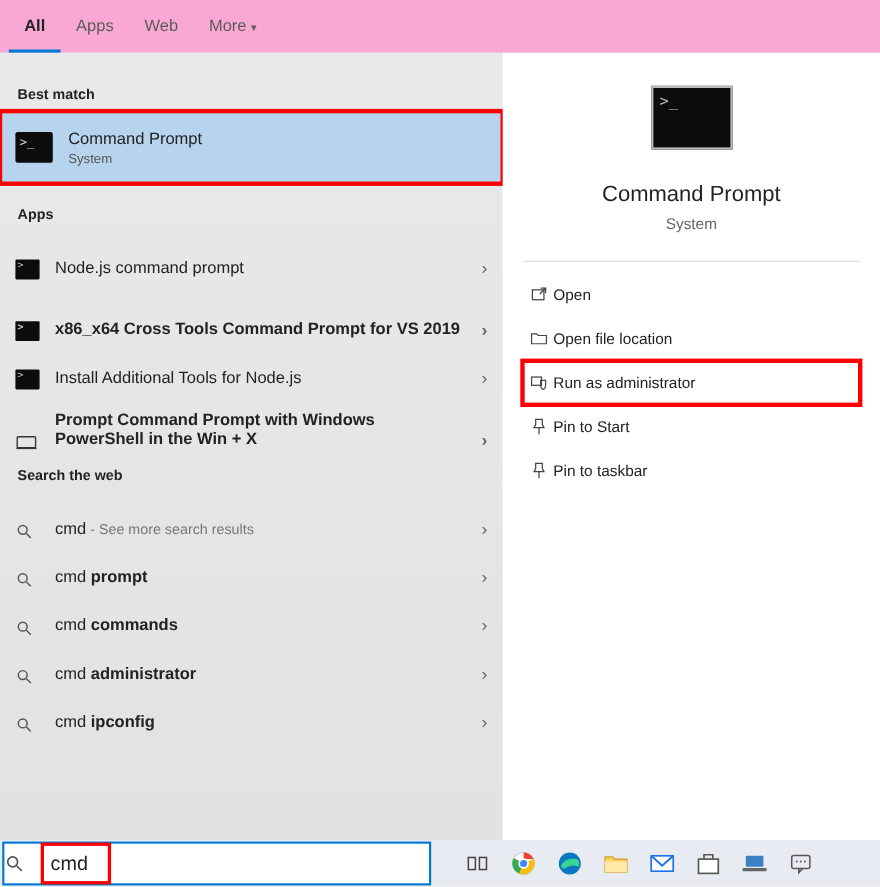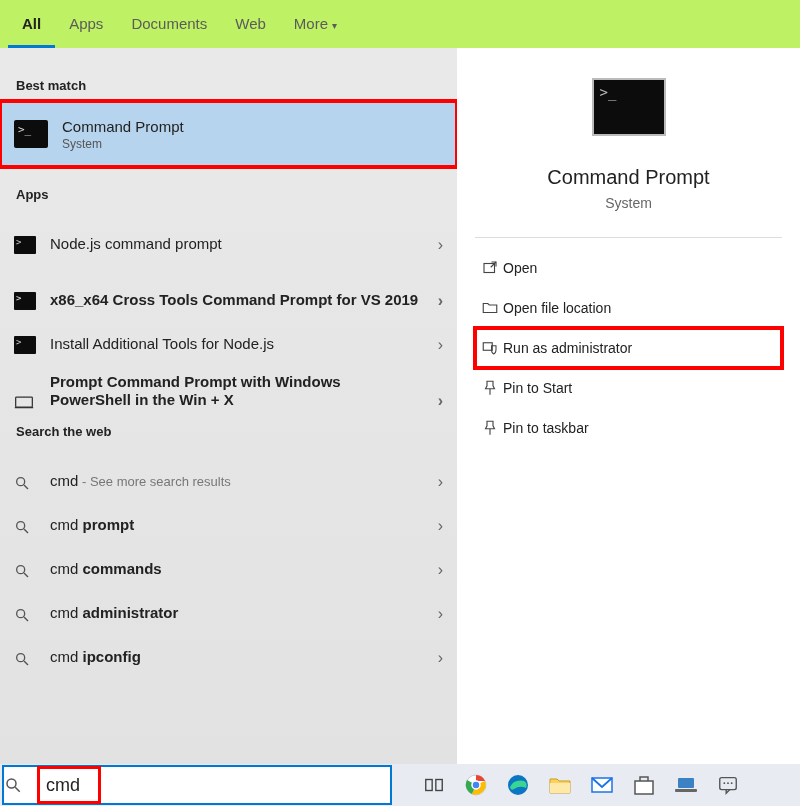--- a/index.html
+++ b/index.html
@@ -1,19 +1,19 @@
 <!DOCTYPE html>
 <html><head>
 <meta charset="utf-8">
 <style>
   * { box-sizing: border-box; margin: 0; padding: 0; font-family: "Segoe UI", Tahoma, sans-serif; }
   body { width: 800px; height: 806px; background: #f2f2f2; overflow: hidden; position: relative; }
 
   
-  .tabs { display: flex; align-items: center; height: 48px; padding: 0 8px; background: #bef264; }
+  .tabs { display: flex; align-items: center; height: 48px; padding: 0 8px; background: #f9a8d4; }
   .tab { padding: 0 14px; height: 48px; line-height: 48px; font-size: 15px; color: #5b5b5b; cursor: pointer; }
   .tab.active { color: #222; font-weight: 600; border-bottom: 3px solid #0078d4; }
   .tab .chev { margin-left: 4px; font-size: 10px; }
 
   
   .main { display: flex; height: calc(100% - 48px - 42px); }
   .left { width: 457px; background: linear-gradient(to bottom, #e9e9e9, #e2e2e2); padding-top: 16px; }
   .right { flex: 1; background: #fff; padding: 24px 18px 0 18px; }
 
   .section-header { font-size: 13px; font-weight: 600; color: #222; padding: 14px 16px 8px 16px; }
@@ -82,21 +82,20 @@
   .ticon { width: 28px; height: 28px; display:flex; align-items:center; justify-content:center; cursor:pointer; }
 
   svg { display:block; }
 </style>
 </head>
 <body>
 
 <div class="tabs">
   <div class="tab active">All</div>
   <div class="tab">Apps</div>
-  <div class="tab">Documents</div>
   <div class="tab">Web</div>
   <div class="tab">
     <span>More</span><span class="chev">▾</span>
   </div>
 </div>
 
 <div class="main">
 
   <div class="left">
     <div class="section-header">Best match</div>

